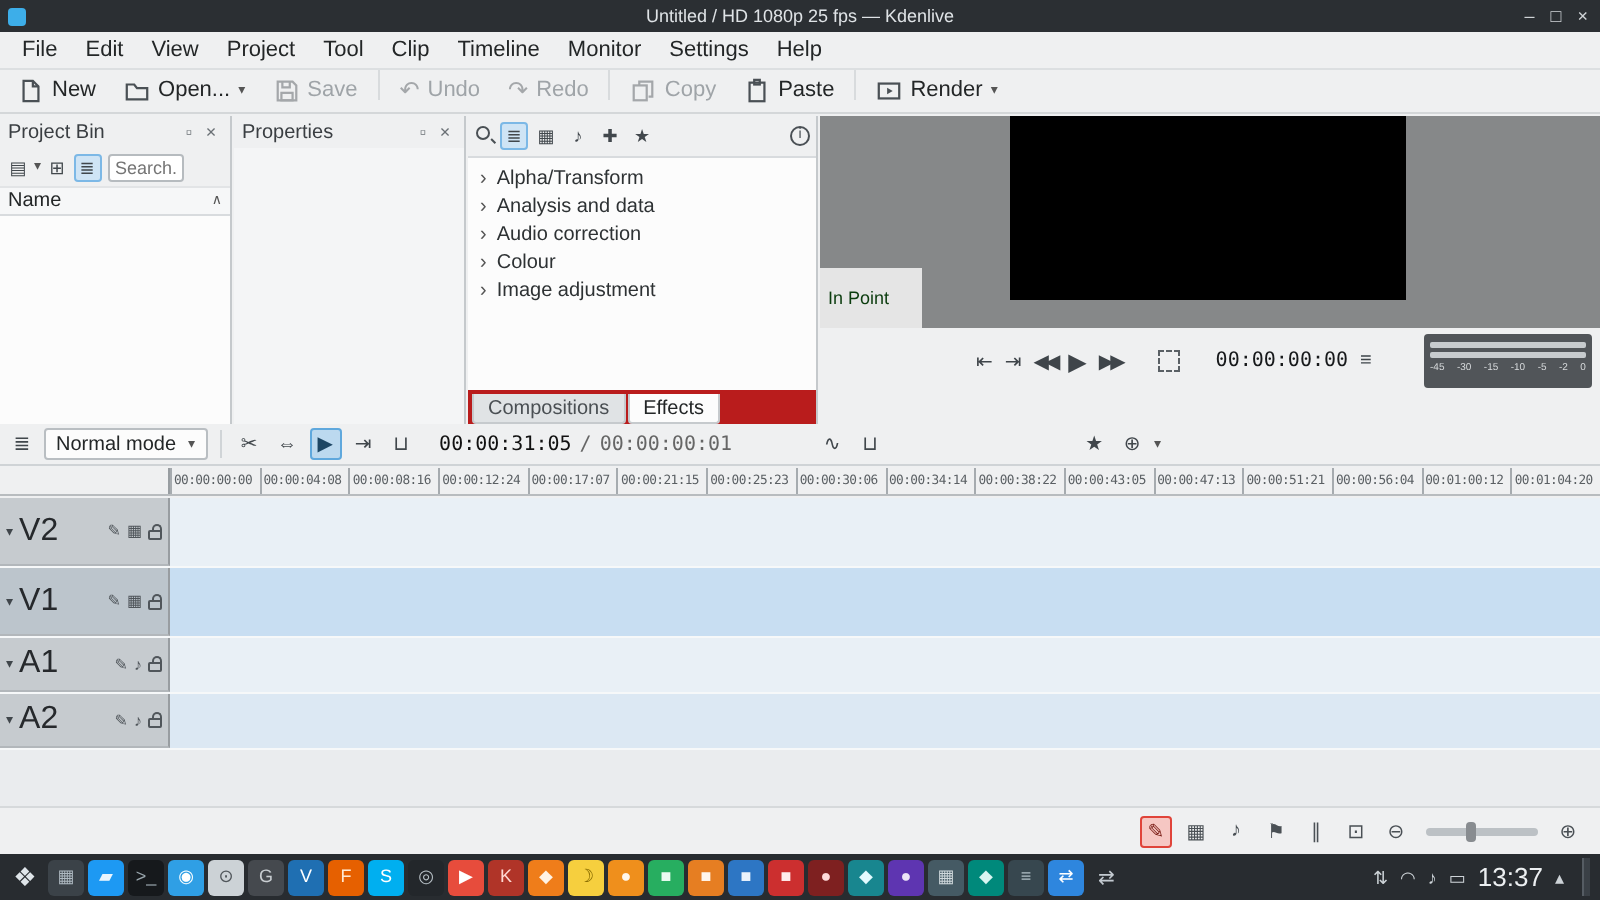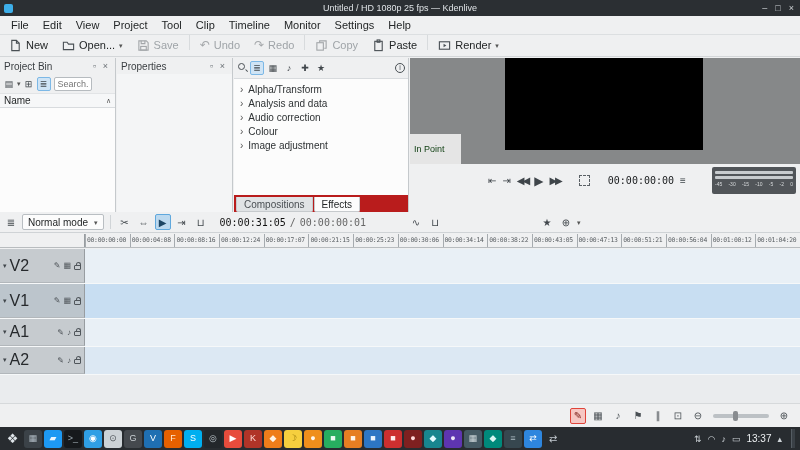--- a/index.html
+++ b/index.html
@@ -112,21 +112,21 @@
 
   
   .taskbar{position:absolute;bottom:0;left:0;right:0;height:23px;background:#282c30;display:flex;align-items:center;gap:2px;padding:0 3px}
   .launcher{width:19px;height:19px;display:flex;align-items:center;justify-content:center;color:#dfe5e9;font-size:13px}
   .tb-apps{display:flex;gap:2px}
   .tb-app{width:18px;height:18px;border-radius:3px;display:flex;align-items:center;justify-content:center}
   .tbg{font-size:9px;line-height:1}
   .tb-net{color:#c3cad0;font-size:10px;margin-left:5px}
   .tb-tray{margin-left:auto;display:flex;align-items:center;gap:6px;color:#cdd3d7;padding-right:2px}
   .tray-ic{font-size:9px}
-  .tb-clock{font-size:10px;color:#eceff1}
+  .tb-clock{font-size:13px;color:#eceff1}
   .show-desktop{width:4px;height:19px;background:#3a4046;border-left:1px solid #555c63;margin-left:3px}
 
   
   .i-search{width:11px;height:11px;position:relative;display:inline-block}
   .i-search::before{content:"";position:absolute;left:1px;top:1px;width:5px;height:5px;border:1.3px solid #4a5055;border-radius:50%}
   .i-search::after{content:"";position:absolute;left:8px;top:8px;width:3px;height:1.4px;background:#4a5055;transform:rotate(45deg)}
   .i-info{width:10px;height:10px;border:1px solid #4a5055;border-radius:50%;font-size:7px;display:inline-flex;align-items:center;justify-content:center;color:#4a5055}
   .i-lock{width:7px;height:5px;border:1px solid #50565b;border-radius:1px;position:relative;margin-top:3px;display:inline-block}
   .i-lock::before{content:"";position:absolute;left:1px;top:-4px;width:3px;height:3px;border:1px solid #50565b;border-bottom:none;border-radius:3px 3px 0 0}
 </style>

